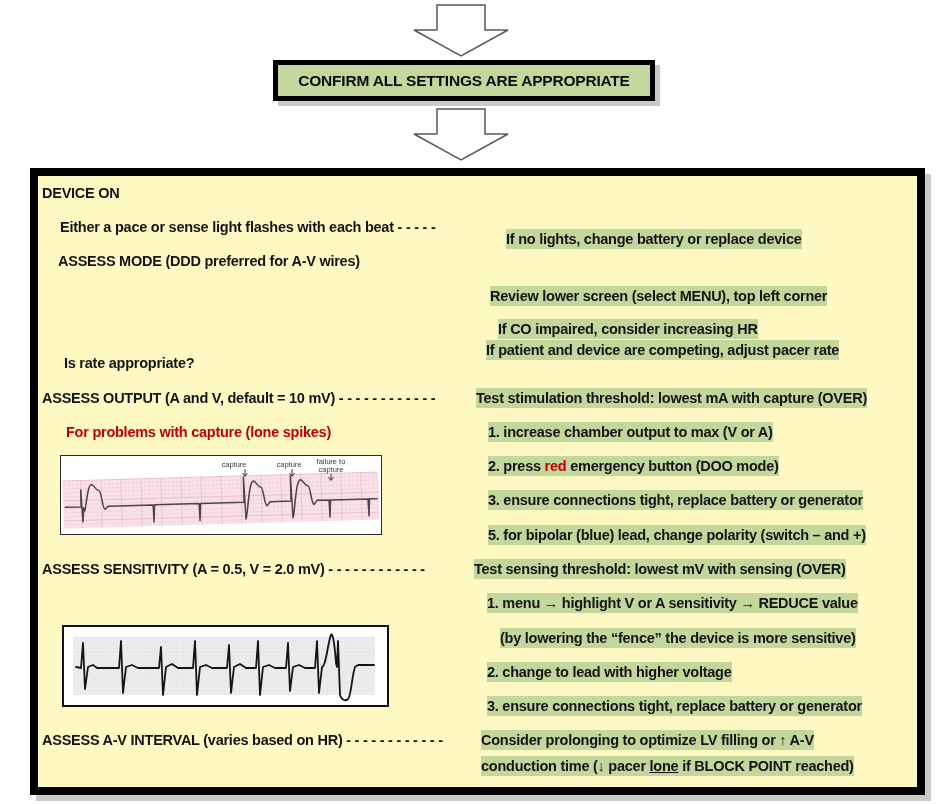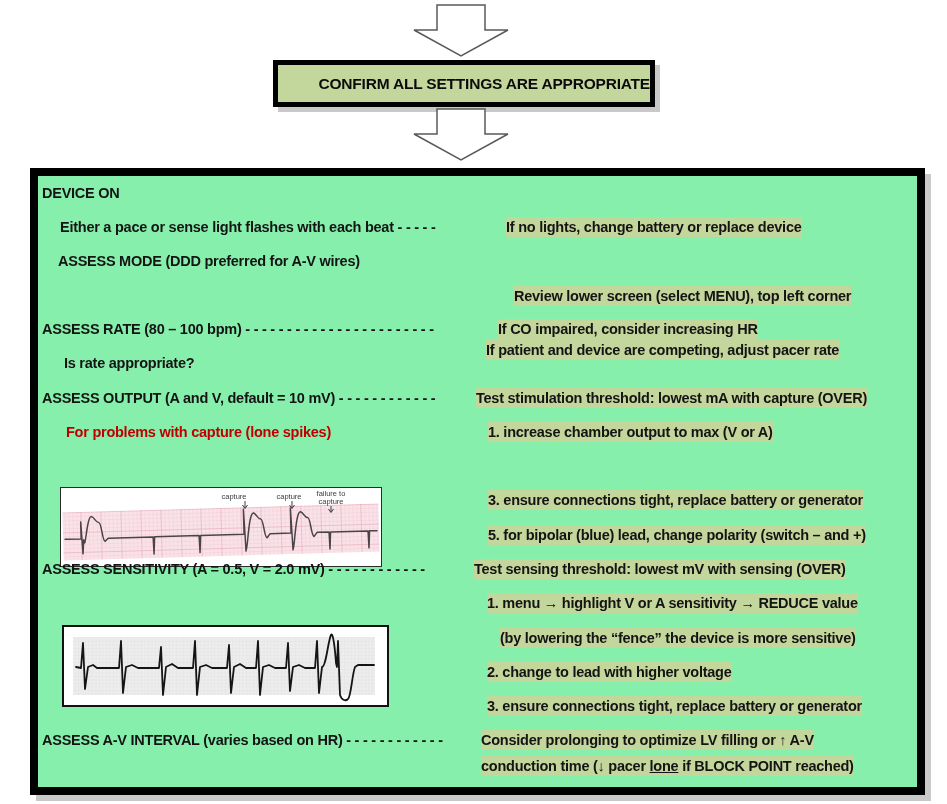--- a/index.html
+++ b/index.html
@@ -1,33 +1,33 @@
 <!DOCTYPE html>
 <html><head>
 <meta charset="utf-8">
 <style>
   html,body{margin:0;padding:0;background:#ffffff;}
   .page{position:relative;width:947px;height:804px;background:#ffffff;overflow:hidden;
         font-family:"Liberation Sans",sans-serif;}
   .arrow{position:absolute;left:412px;width:98px;height:54px;}
   .arrow-top{top:4px;}
   .arrow-mid{top:108px;}
-  .title-box{position:absolute;left:273px;top:60px;width:382px;height:47px;box-sizing:border-box;
+  .title-box{position:absolute;left:273px;top:60px;width:382px;height:41px;box-sizing:border-box;
              border:5px solid #000;background:#c3d69b;box-shadow:5px 5px 0 #c9c9c9;
-             display:flex;align-items:center;justify-content:flex-end;}
+             display:flex;align-items:center;justify-content:center;}
   .title-box span{font-size:15.5px;font-weight:bold;color:#0b0b0b;letter-spacing:-0.2px;white-space:nowrap;}
   .panel{position:absolute;left:30px;top:168px;width:879px;height:611px;box-sizing:content-box;
-         border:8px solid #000;background:#86efac;box-shadow:6px 6px 0 #c9c9c9;}
+         border:8px solid #000;background:#fef9c3;box-shadow:6px 6px 0 #c9c9c9;}
   .t{position:absolute;font-size:14.5px;font-weight:bold;color:#141414;white-space:nowrap;
      letter-spacing:-0.25px;line-height:20px;}
   .rt{background:#c3d69b;}
   .red{color:#c00000;}
   .u{text-decoration:underline;}
   .ecg-box{position:absolute;background:#ffffff;}
-  .ecg1{left:22px;top:279px;width:320px;height:78px;border:1.5px solid #2a2a2a;margin-top:32px;}
+  .ecg1{left:22px;top:279px;width:320px;height:78px;border:1.5px solid #2a2a2a;}
   .ecg2{left:24px;top:449px;width:323px;height:78px;border:2px solid #111;}
   .ecg-box svg{display:block;width:100%;height:100%;}
   .lbl{font-family:"Liberation Sans",sans-serif;font-size:7.5px;fill:#3c3c3c;}
 </style>
 </head>
 <body>
 
 <div class="page">
 
   <svg class="arrow arrow-top" viewBox="0 0 98 54">
@@ -40,38 +40,38 @@
 
   <svg class="arrow arrow-mid" viewBox="0 0 98 54">
     <polygon points="25,1 73,1 73,26 96,26 49,52 2,26 25,26" fill="#ffffff" stroke="#595959" stroke-width="1.5"></polygon>
   </svg>
 
   <div class="panel">
 
     <span class="t" style="left:4px;top:7px">DEVICE ON</span>
 
     <span class="t" style="left:22px;top:41px">Either a pace or sense light flashes with each beat - - - - -</span>
-    <span class="t rt" style="left:468px;top:41px">If no lights, change battery or replace device</span>
+    <span class="t rt" style="left:468px;top:53px">If no lights, change battery or replace device</span>
 
     <span class="t" style="left:20px;top:75px">ASSESS MODE (DDD preferred for A-V wires)</span>
 
-    <span class="t rt" style="left:476px;top:110px">Review lower screen (select MENU), top left corner</span>
+    <span class="t rt" style="left:452px;top:110px">Review lower screen (select MENU), top left corner</span>
 
-    <span class="t" style="left:4px;top:143px">ASSESS RATE (80 – 100 bpm)  - - - - - - - - - - - - - - - - - - - - - - -</span>
     <span class="t rt" style="left:460px;top:143px">If CO impaired, consider increasing HR</span>
 
     <span class="t" style="left:26px;top:177px">Is rate appropriate?</span>
     <span class="t rt" style="left:448px;top:164px">If patient and device are competing, adjust pacer rate</span>
 
     <span class="t" style="left:4px;top:212px">ASSESS OUTPUT (A and V, default = 10 mV) - - - - - - - - - - - -</span>
     <span class="t rt" style="left:438px;top:212px">Test stimulation threshold: lowest mA with capture (OVER)</span>
 
     <span class="t red" style="left:28px;top:246px">For problems with capture (lone spikes)</span>
     <span class="t rt" style="left:450px;top:246px">1.  increase chamber output to max (V or A)</span>
 
+    <span class="t rt" style="left:450px;top:280px"><span>2.  press </span><span class="red">red</span><span> emergency button (DOO mode)</span></span>
 
     <span class="t rt" style="left:450px;top:314px">3.  ensure connections tight, replace battery or generator</span>
     <span class="t rt" style="left:450px;top:349px">5.  for bipolar (blue) lead, change polarity (switch – and +)</span>
 
     <div class="ecg-box ecg1">
       <svg viewBox="0 0 320 78">
         <defs>
           <pattern id="pgrid" width="4" height="4" patternUnits="userSpaceOnUse">
             <rect width="4" height="4" fill="#f9e3e9"></rect>
             <path d="M4 0 H0 V4" stroke="#efc3cf" stroke-width="0.7" fill="none"></path>

